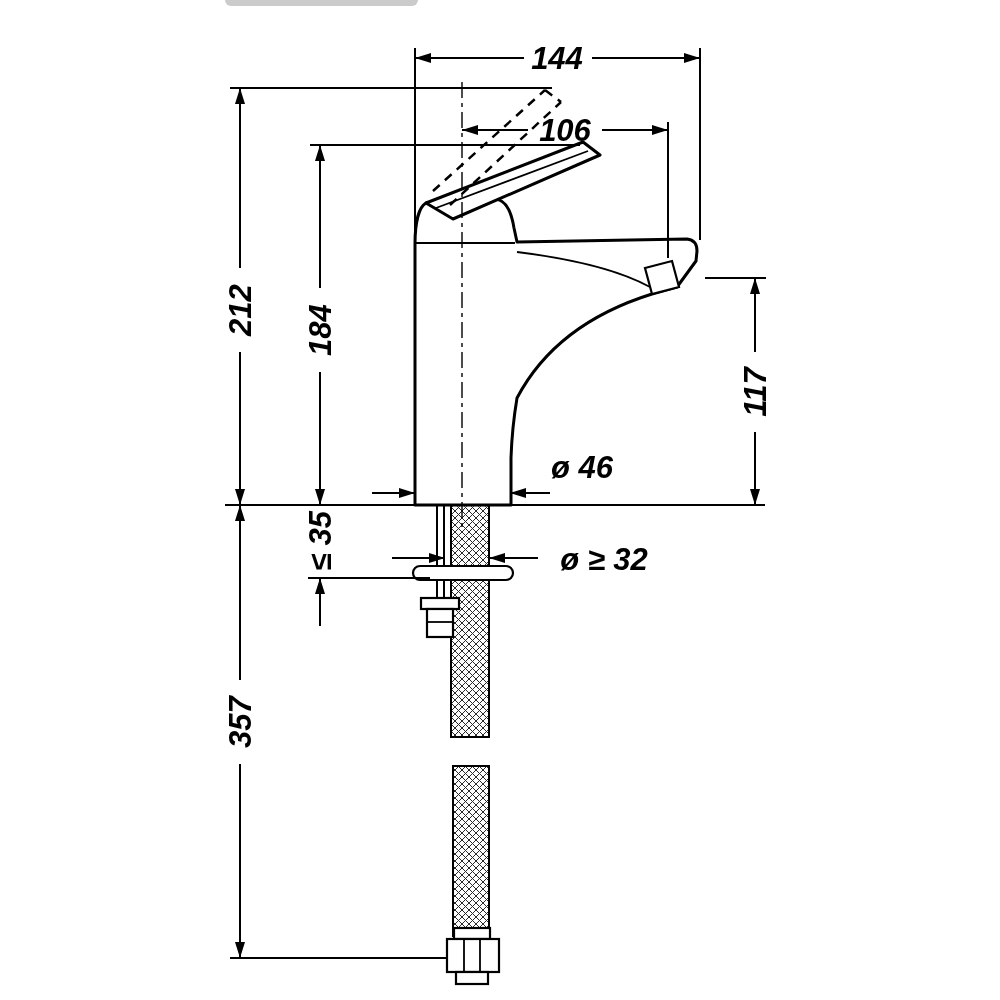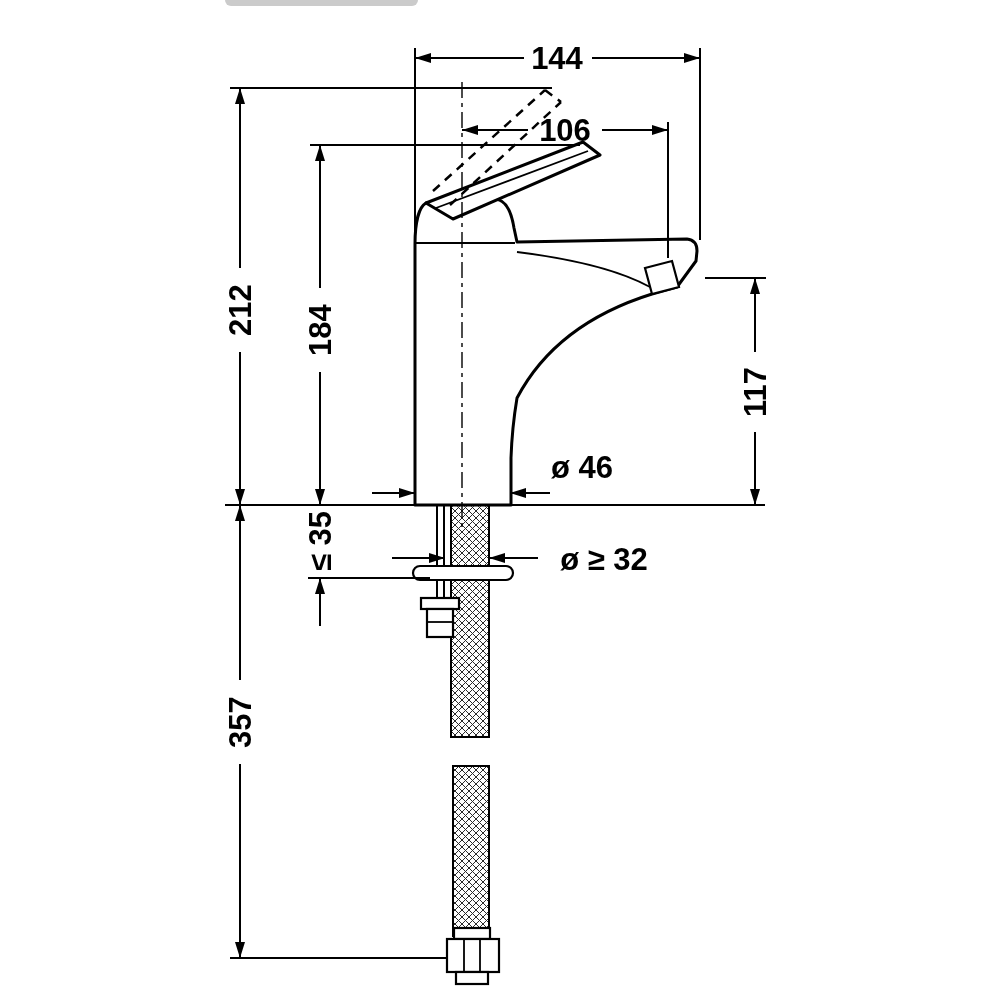--- a/index.html
+++ b/index.html
@@ -7,20 +7,21 @@
     padding: 0;
     background: #ffffff;
     font-family: "Liberation Sans", sans-serif;
   }
   .stage {
     position: relative;
     width: 1000px;
     height: 1000px;
     background: #ffffff;
     overflow: hidden;
+    font-style: italic;
   }
   svg { display: block; }
   .outline  { fill: #ffffff; stroke: #000000; stroke-width: 3; stroke-linejoin: round; }
   .thin     { fill: none; stroke: #000000; stroke-width: 1.8; }
   .dim      { fill: none; stroke: #000000; stroke-width: 2; }
   .ext      { fill: none; stroke: #000000; stroke-width: 2; }
   .arrow    { fill: #000000; stroke: none; }
   .dashed   { fill: none; stroke: #000000; stroke-width: 2.5; stroke-dasharray: 9 7; }
   .centerline { fill: none; stroke: #000000; stroke-width: 1.4; stroke-dasharray: 16 5 4 5; }
   .dimtext {

